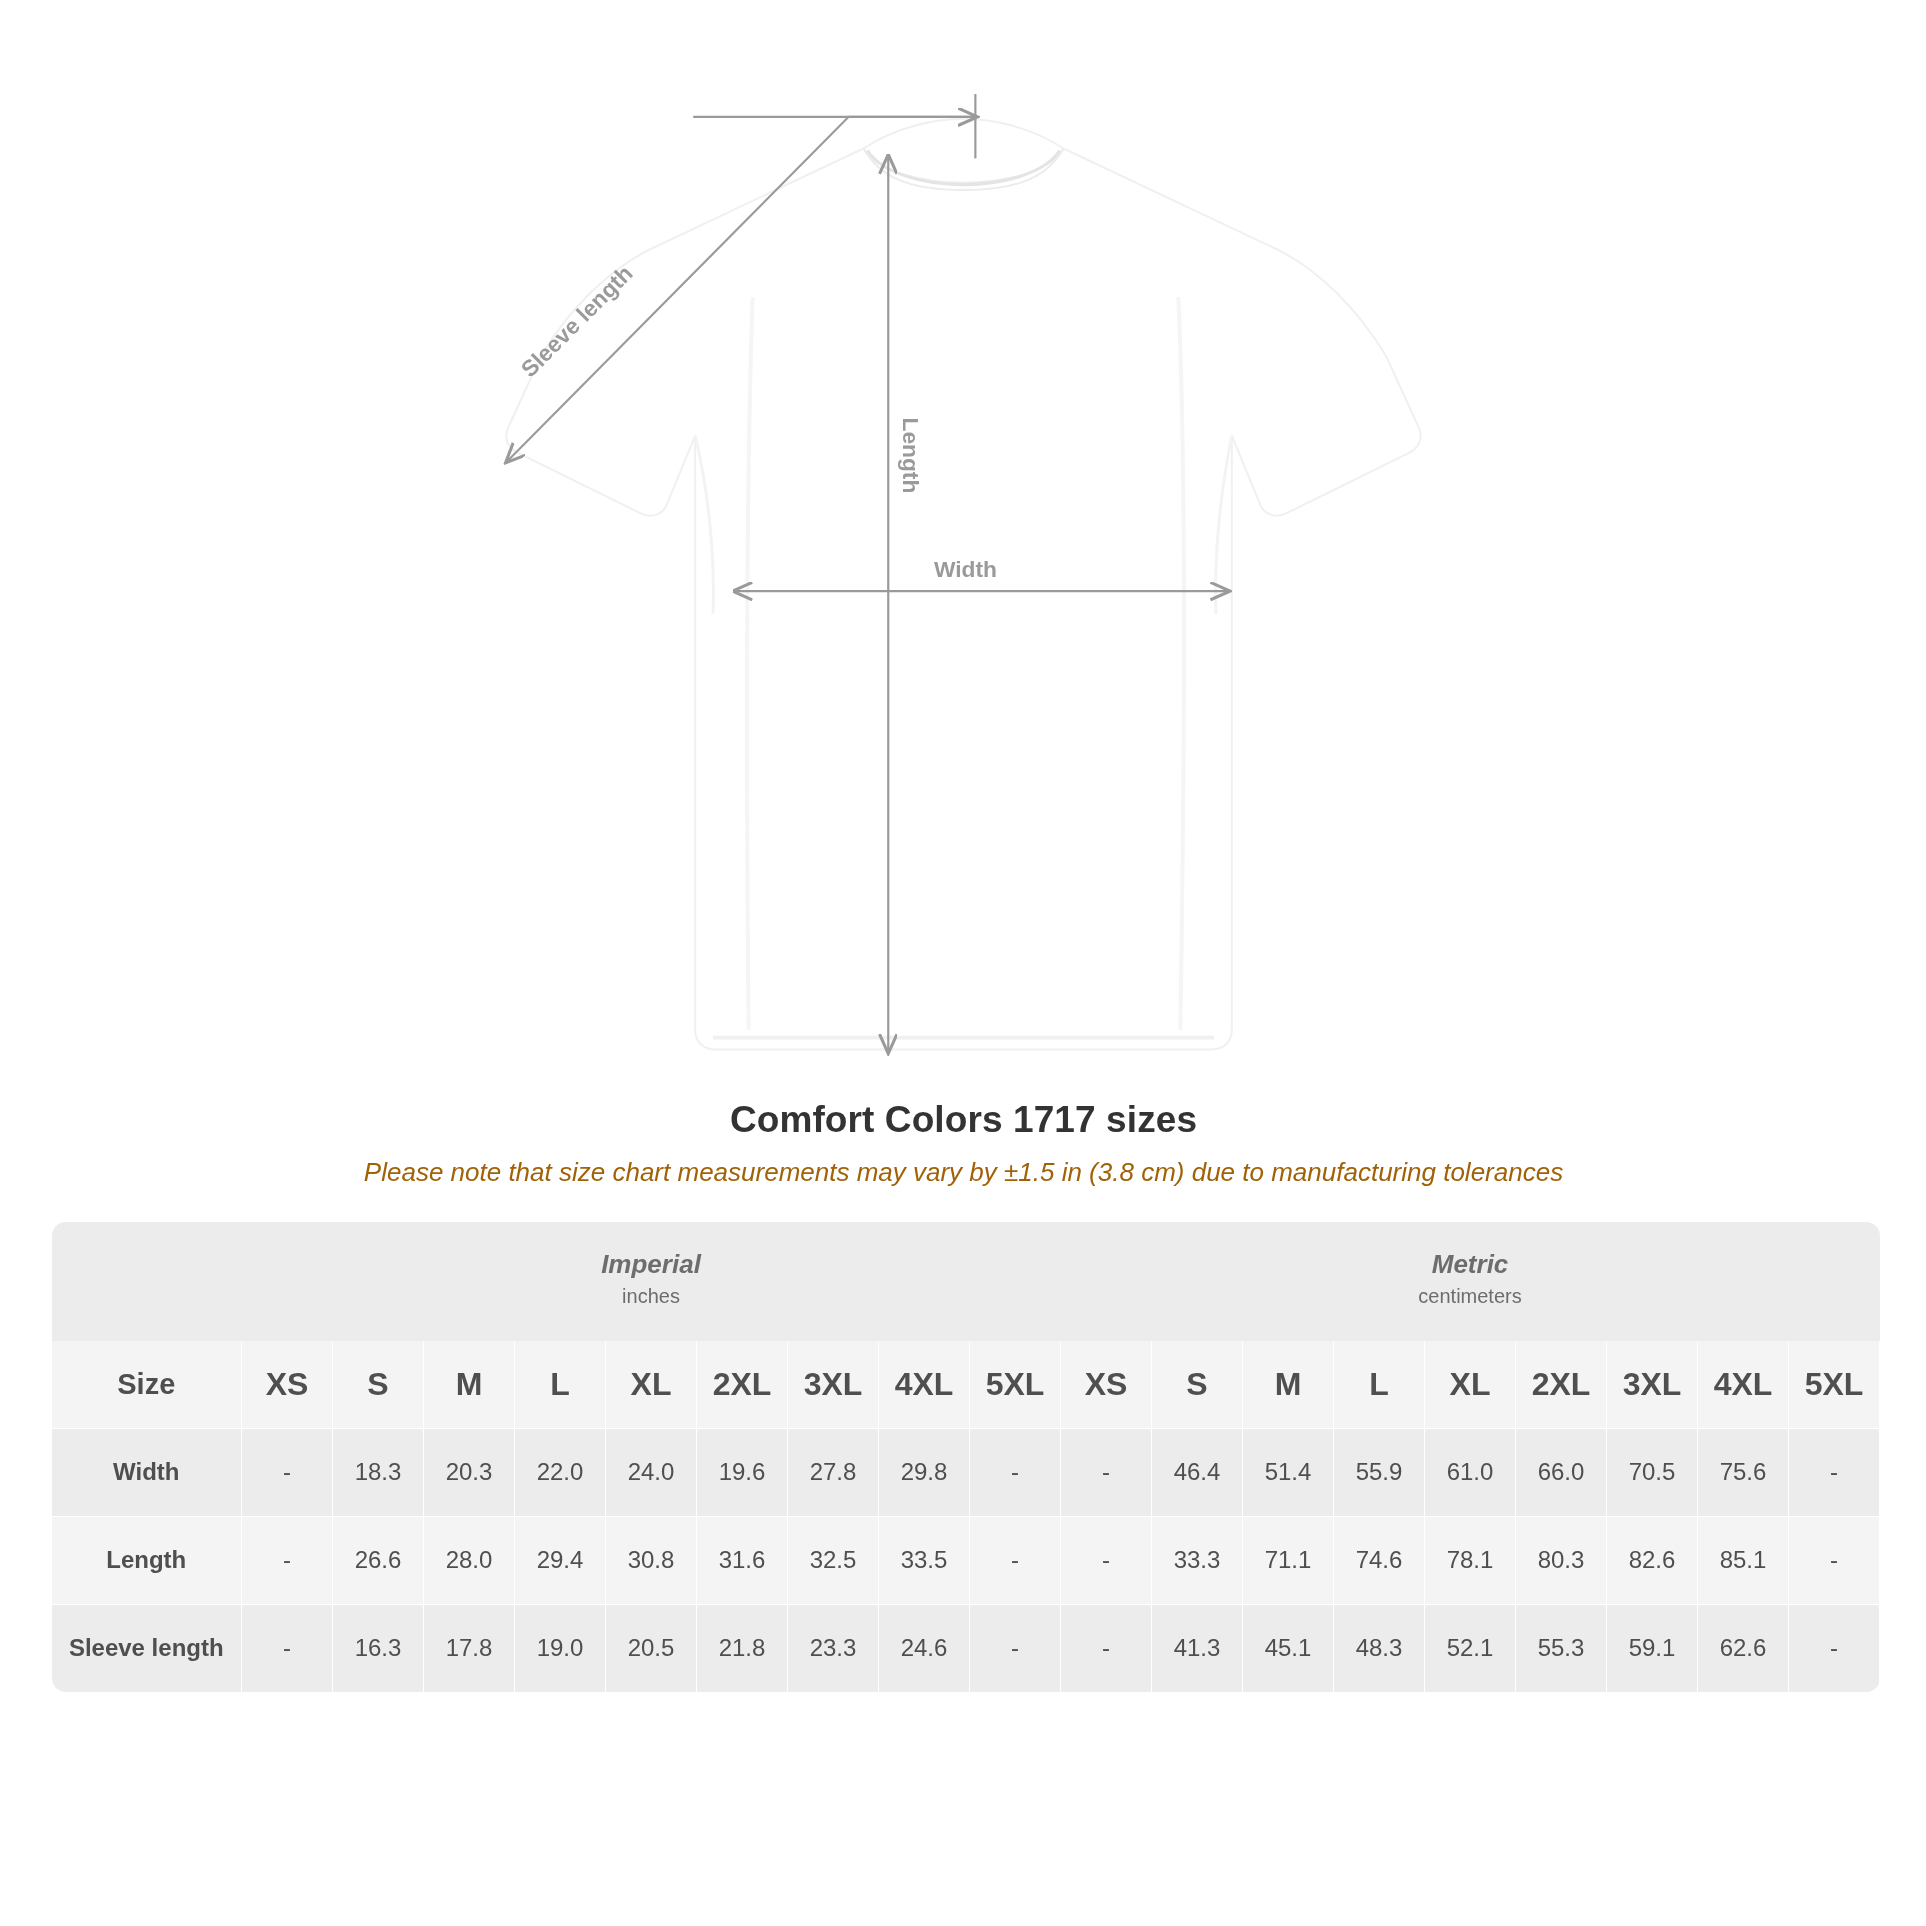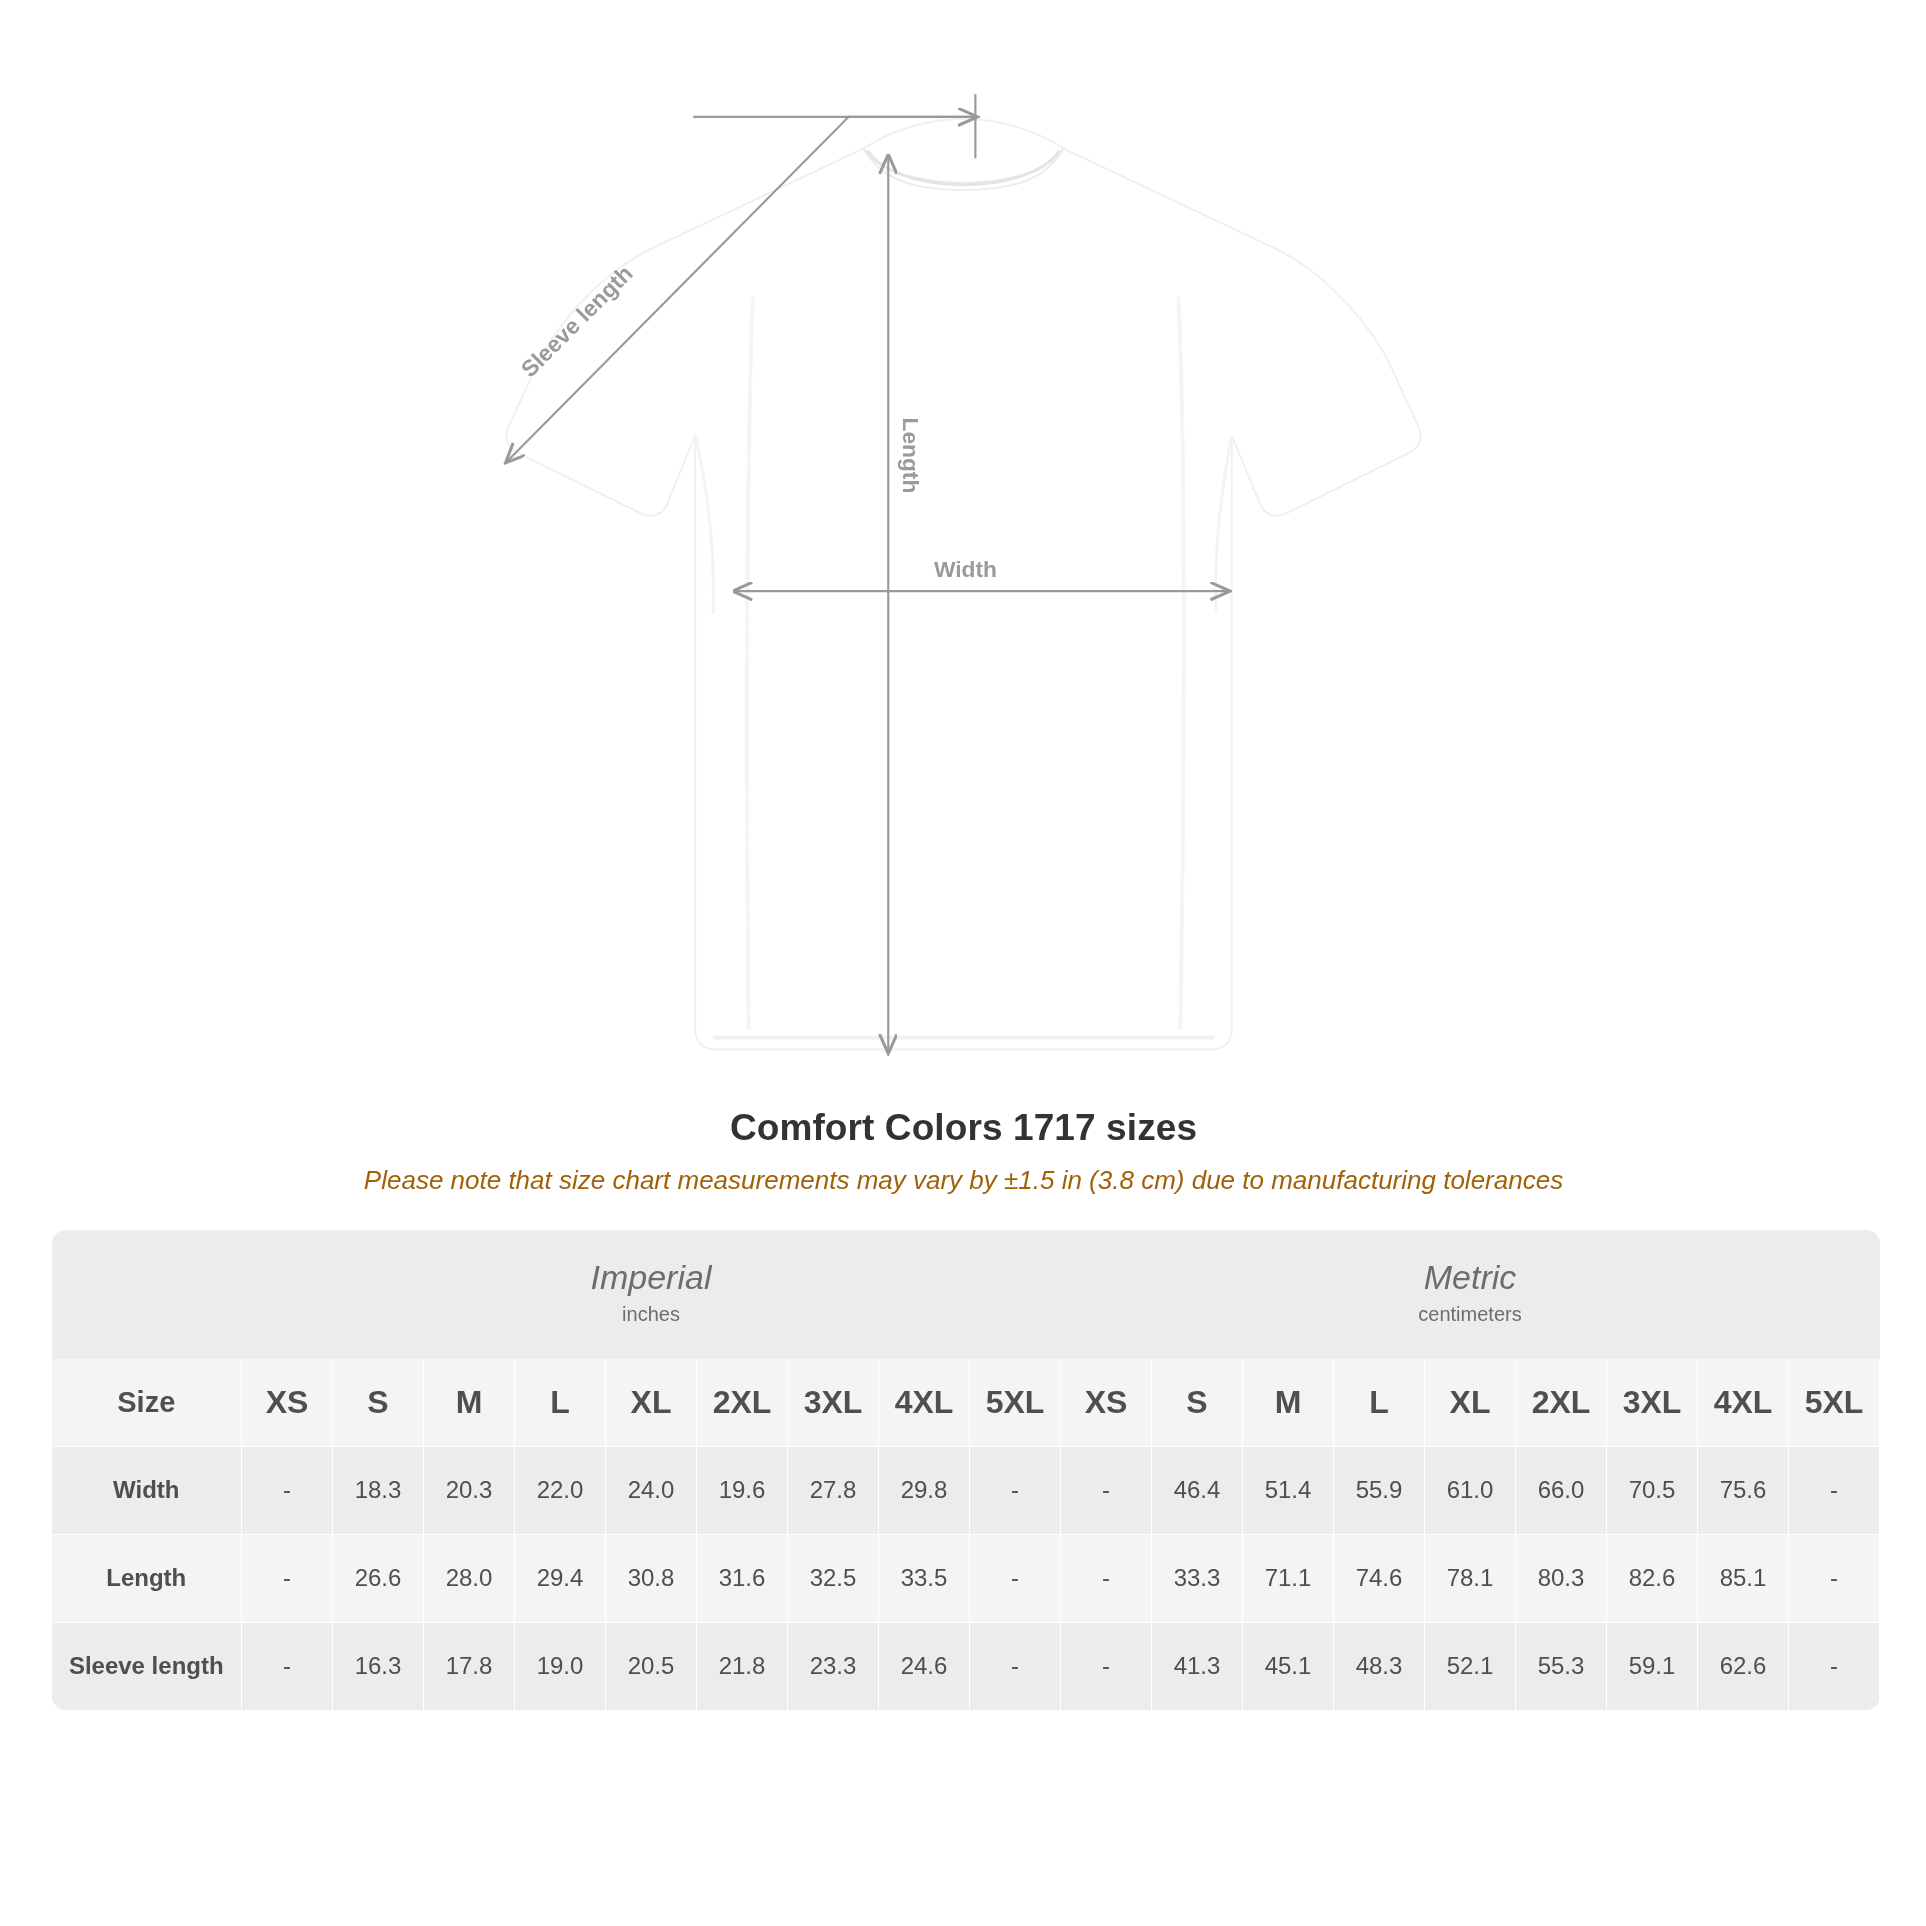--- a/index.html
+++ b/index.html
@@ -31,21 +31,21 @@
     left: 0;
     top: 0;
   }
 
   
   .chart-title {
     text-align: center;
     font-size: 37px;
     font-weight: bold;
     color: #333333;
-    margin: 8px;
+    margin: 0;
     padding: 0 0 2px 0;
     letter-spacing: 0.1px;
   }
   .chart-subtitle {
     text-align: center;
     font-size: 26px;
     font-style: italic;
     color: #a16207;
     margin: 14px 0 0 0;
   }
@@ -62,23 +62,23 @@
   }
   table.size-table tr.unit-row td {
     background: #ececec;
     text-align: center;
     padding: 26px 0 30px 0;
     border: none;
   }
   .unit-corner-left { border-top-left-radius: 14px; }
   .unit-corner-right { border-top-right-radius: 14px; }
   .unit-name {
-    font-size: 34px;
+    font-size: 26px;
     font-style: italic;
-    font-weight: normal;
+    font-weight: bold;
     color: #6d6d6d;
     line-height: 1.25;
   }
   .unit-sub {
     font-size: 20px;
     color: #6d6d6d;
     line-height: 1.5;
   }
 
   table.size-table th, table.size-table td {

